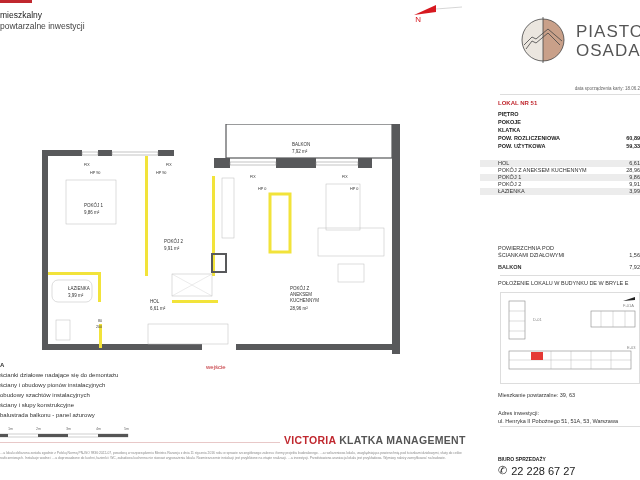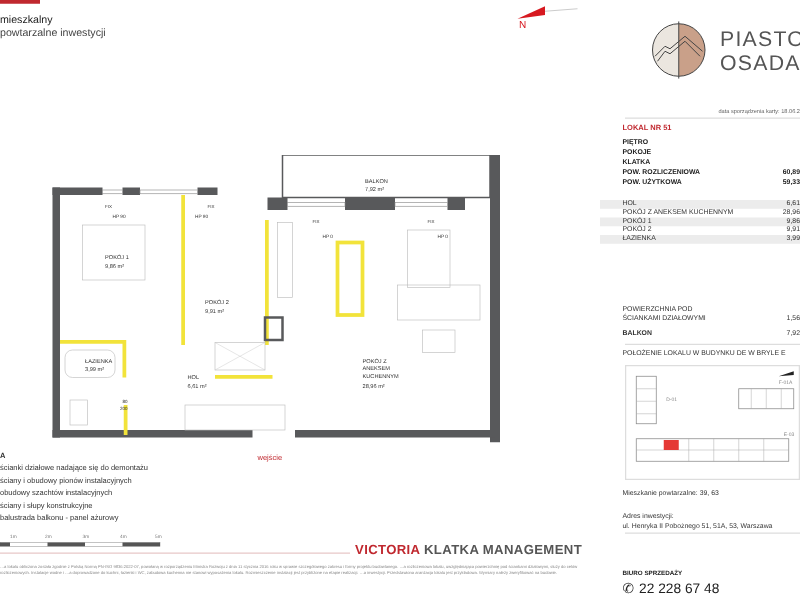--- a/index.html
+++ b/index.html
@@ -158,21 +158,21 @@
     <text x="126" y="56" font-size="4" fill="#888" font-family="Liberation Sans, sans-serif">E-03</text>
   </svg>
 </div>
 <div class="mieszk">Mieszkanie powtarzalne: 39, 63</div>
 <div class="addr-l">Adres inwestycji:</div>
 <div class="addr">ul. Henryka II Pobożnego 51, 51A, 53, Warszawa</div>
 <div class="divider-r" style="top:426px"></div>
 <div class="biuro">BIURO SPRZEDAŻY</div>
 <div class="phone">
   <span>✆</span>
-  <span>22 228 67 48</span>
+  <span>22 228 67 27</span>
 </div>
 
 <svg class="plan" viewBox="0 0 410 230">
 
   <rect x="190" y="0" width="166" height="34" fill="none" stroke="#58595b" stroke-width="1.2"></rect>
 
   <rect x="6" y="26" width="40" height="6" fill="#58595b"></rect>
   <rect x="62" y="26" width="14" height="6" fill="#58595b"></rect>
   <rect x="122" y="26" width="16" height="6" fill="#58595b"></rect>
   <rect x="178" y="34" width="16" height="10" fill="#58595b"></rect>

